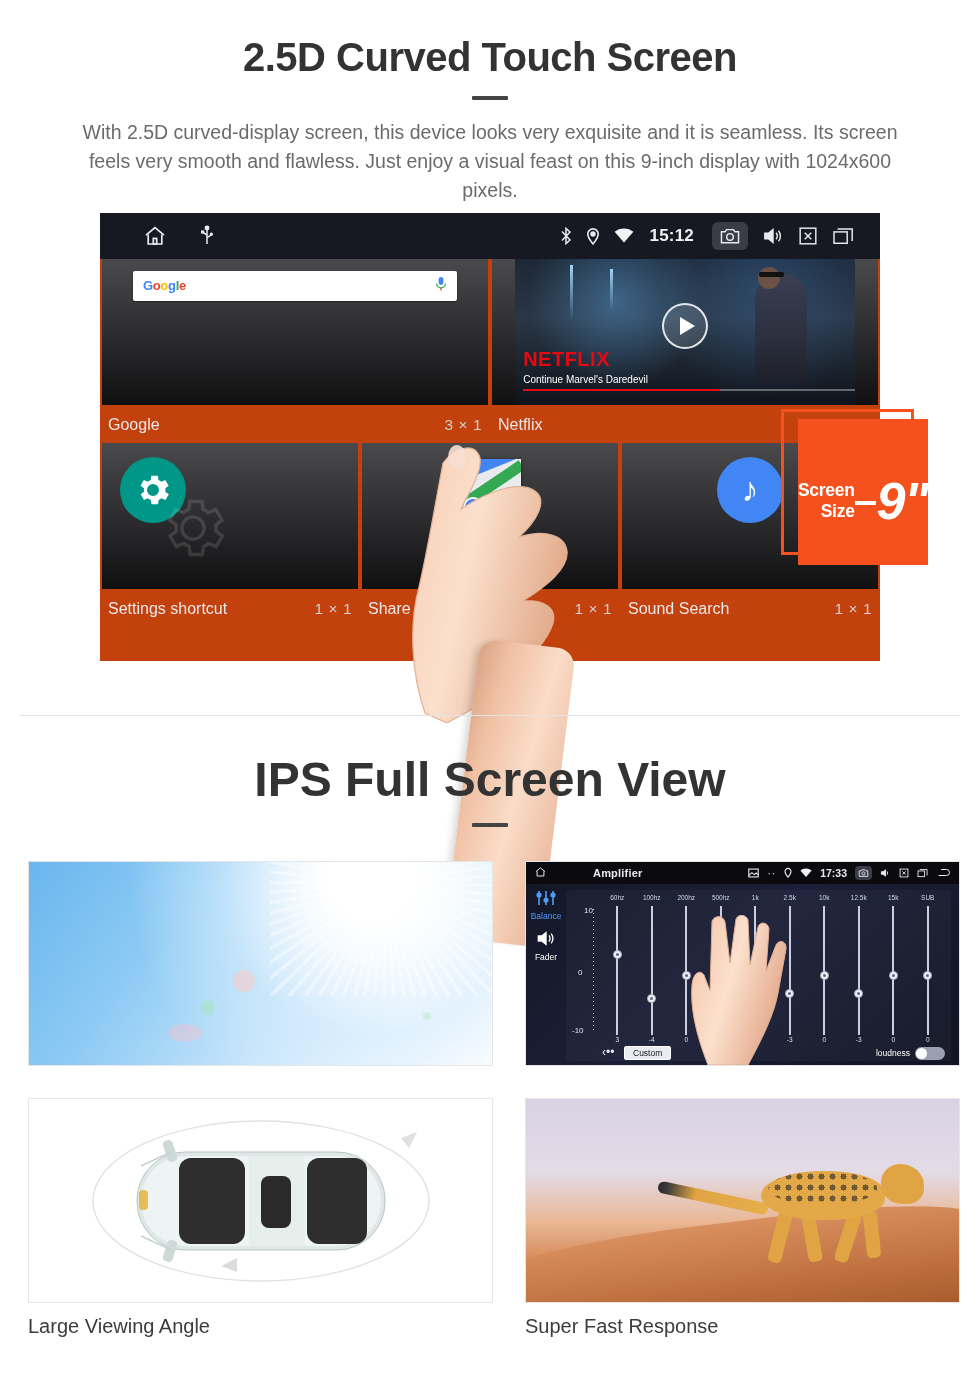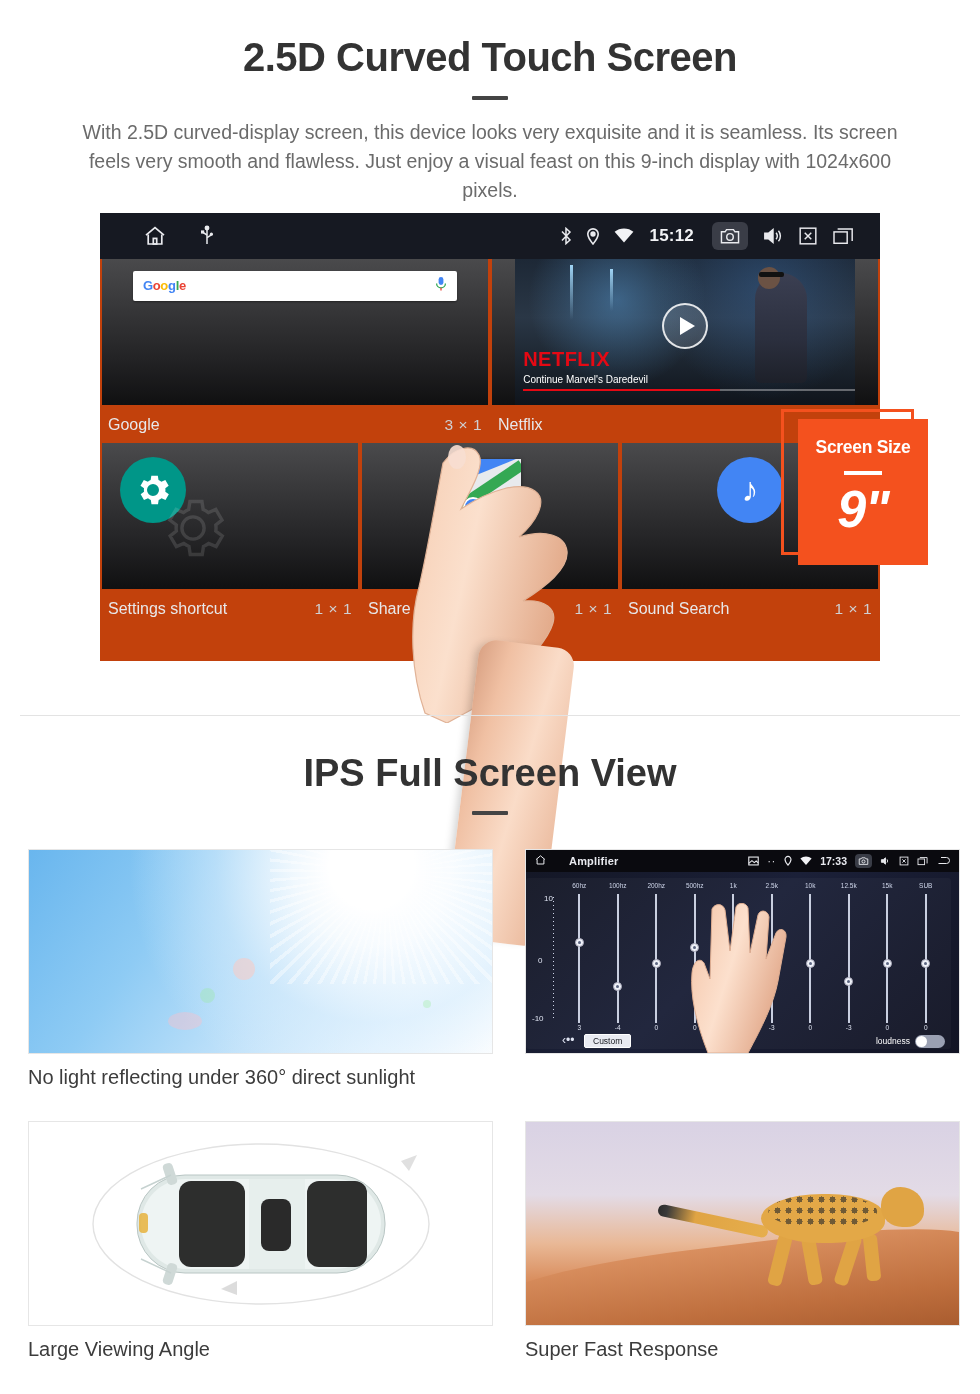--- a/index.html
+++ b/index.html
@@ -150,33 +150,33 @@
   .pageind span { display:block; width:24px; height:3px; background:#5a5a5a; }
   .pageind span.on { background:#ffffff; }
 
   
   .badge-outline {
     position:absolute; left:781px; top:196px; width:133px; height:146px;
     border:3px solid #F4511E; background: transparent; z-index:5;
   }
   .badge {
     position:absolute; left:798px; top:206px; width:130px; height:146px;
-    background:#F4511E; color:#fff; z-index:6; text-align:center;
-    display:flex; flex-direction:column; align-items:center; justify-content:flex-start;
+    background:#F4511E; color:#fff; z-index:6; text-align:right;
+    display:flex; flex-direction:row; align-items:center; justify-content:flex-start;
     padding-top: 18px;
   }
   .badge .bt { font-size:17.5px; font-weight:600; letter-spacing:-.3px; }
   .badge .bl { width:38px; height:4px; background:#fff; margin:13px 0 8px; }
   .badge .bn { font-size:52px; font-weight:600; line-height:1; font-style:italic; letter-spacing:-1px; }
 
   .divider { position:absolute; left:20px; right:20px; top:715px; height:1px; background:#e3e3e3; }
 
   
   .sec2 { position:absolute; top:752px; left:0; width:980px; }
-  .h2 { text-align:center; font-size:38px; font-weight:700; color:#333; }
+  .h2 { text-align:center; font-size:48px; font-weight:700; color:#333; }
   .cards { margin-top: 34px; display:grid; grid-template-columns: 465px 435px; gap: 32px 32px;
            padding-left: 28px; }
   .card { width:100%; }
   .thumb { width:100%; height:205px; border:1px solid #e6e6e6; overflow:hidden; position:relative; background:#fff; }
   .caption { margin-top: 12px; font-size:20px; color:#3c3c3c; }
 
   
   .sky { position:absolute; inset:0;
     background:
       radial-gradient(circle at 74% 8%, #ffffff 0%, #ffffff 11%, rgba(255,255,255,.82) 20%, rgba(214,236,252,.55) 40%, rgba(255,255,255,0) 62%),
@@ -186,21 +186,21 @@
     background: repeating-conic-gradient(from 0deg at 38% 40%, rgba(255,255,255,.55) 0deg 1.6deg, rgba(255,255,255,0) 1.6deg 5deg);
     opacity:.75; }
   .flare { position:absolute; border-radius:50%; }
   .f1 { left:44%; top:53%; width:22px; height:22px; background: rgba(255,200,190,.5);}
   .f2 { left:37%; top:68%; width:15px; height:15px; background: rgba(160,230,180,.45);}
   .f3 { left:30%; top:80%; width:34px; height:18px; background: rgba(255,190,200,.4);}
   .f4 { left:85%; top:74%; width:8px; height:8px; background: rgba(180,240,190,.5);}
 
   
   .amp { position:absolute; inset:0; background:#0c0d14; }
-  .amp-bar { height:22px; background:#0a0a0f; display:flex; align-items:center; color:#e8e9ef; padding:0 8px; gap:2px;}
+  .amp-bar { height:22px; background:#0a0a0f; display:flex; align-items:center; color:#e8e9ef; padding:0 8px; gap:26px;}
   .amp-title { font-size:11px; font-weight:700; letter-spacing:.2px; margin-left:20px;}
   .amp-bar .right { margin-left:auto; display:flex; align-items:center; gap:8px; }
   .amp-time { font-size:10.5px; font-weight:700; }
   .amp-pill { background:#3a3d47; border-radius:4px; padding:2px 3px; display:flex;}
   .amp-body { position:absolute; left:0; right:0; top:22px; bottom:0;
               background: linear-gradient(135deg,#141726 0%, #1b2038 45%, #121424 100%); display:flex;}
   .amp-side { width:40px; padding-top:6px; text-align:center; color:#fff; }
   .amp-side .lab { font-size:8.5px; margin-top:1px; }
   .amp-side .sel { color:#4d9dfb; }
   .amp-main { position:relative; flex:1; margin:6px 8px 4px 0; background:rgba(255,255,255,.03);
@@ -477,21 +477,20 @@
 
       <div class="card">
         <div class="thumb">
           <div class="sky"></div>
           <div class="rays"></div>
           <div class="flare f1"></div>
             <div class="flare f2"></div>
           <div class="flare f3"></div>
             <div class="flare f4"></div>
         </div>
-        <div class="caption">No light reflecting under 360° direct sunlight</div>
       </div>
 
       <div class="card">
         <div class="thumb">
           <div class="amp">
             <div class="amp-bar">
               <span>
                 <svg width="13" height="12" viewBox="0 0 24 24" fill="none" stroke="#e9eaee" stroke-width="2">
                   <path d="M3 11.2 12 3.6l9 7.6"></path>
                     <path d="M5.2 10.6V20h13.6v-9.4"></path>
@@ -543,20 +542,39 @@
                 </span>
                 <span>
                   <svg width="14" height="10" viewBox="0 0 28 18" fill="none" stroke="#e9eaee" stroke-width="2">
                       <path d="M3 14h16a6 6 0 0 0 0-12H8"></path>
                     </svg>
                 </span>
               </span>
             </div>
 
             <div class="amp-body">
+              <div class="amp-side">
+                <div>
+                  <svg width="22" height="16" viewBox="0 0 22 16" stroke="#4d9dfb" stroke-width="1.6" fill="none">
+                    <path d="M4 1v14M11 1v14M18 1v14"></path>
+                      <circle cx="4" cy="5" r="1.8" fill="#4d9dfb"></circle>
+                      <circle cx="11" cy="10" r="1.8" fill="#4d9dfb"></circle>
+                      <circle cx="18" cy="5" r="1.8" fill="#4d9dfb"></circle>
+                  </svg>
+                </div>
+                <div class="lab sel">Balance</div>
+                <div style="margin-top:9px">
+                  <svg width="22" height="17" viewBox="0 0 24 20" fill="none" stroke="#fff" stroke-width="1.6">
+                    <path d="M3 7h4l5-4v14l-5-4H3Z" fill="#fff"></path>
+                      <path d="M15.4 6.4a6 6 0 0 1 0 7.2"></path>
+                      <path d="M18 4.2a9 9 0 0 1 0 11.6"></path>
+                  </svg>
+                </div>
+                <div class="lab">Fader</div>
+              </div>
 
               <div class="amp-main">
                 <div class="bands">
                   <div>60hz</div>
                   <div>100hz</div>
                   <div>200hz</div>
                   <div>500hz</div>
                   <div>1k</div>
                   <div>2.5k</div>
                   <div>10k</div>

